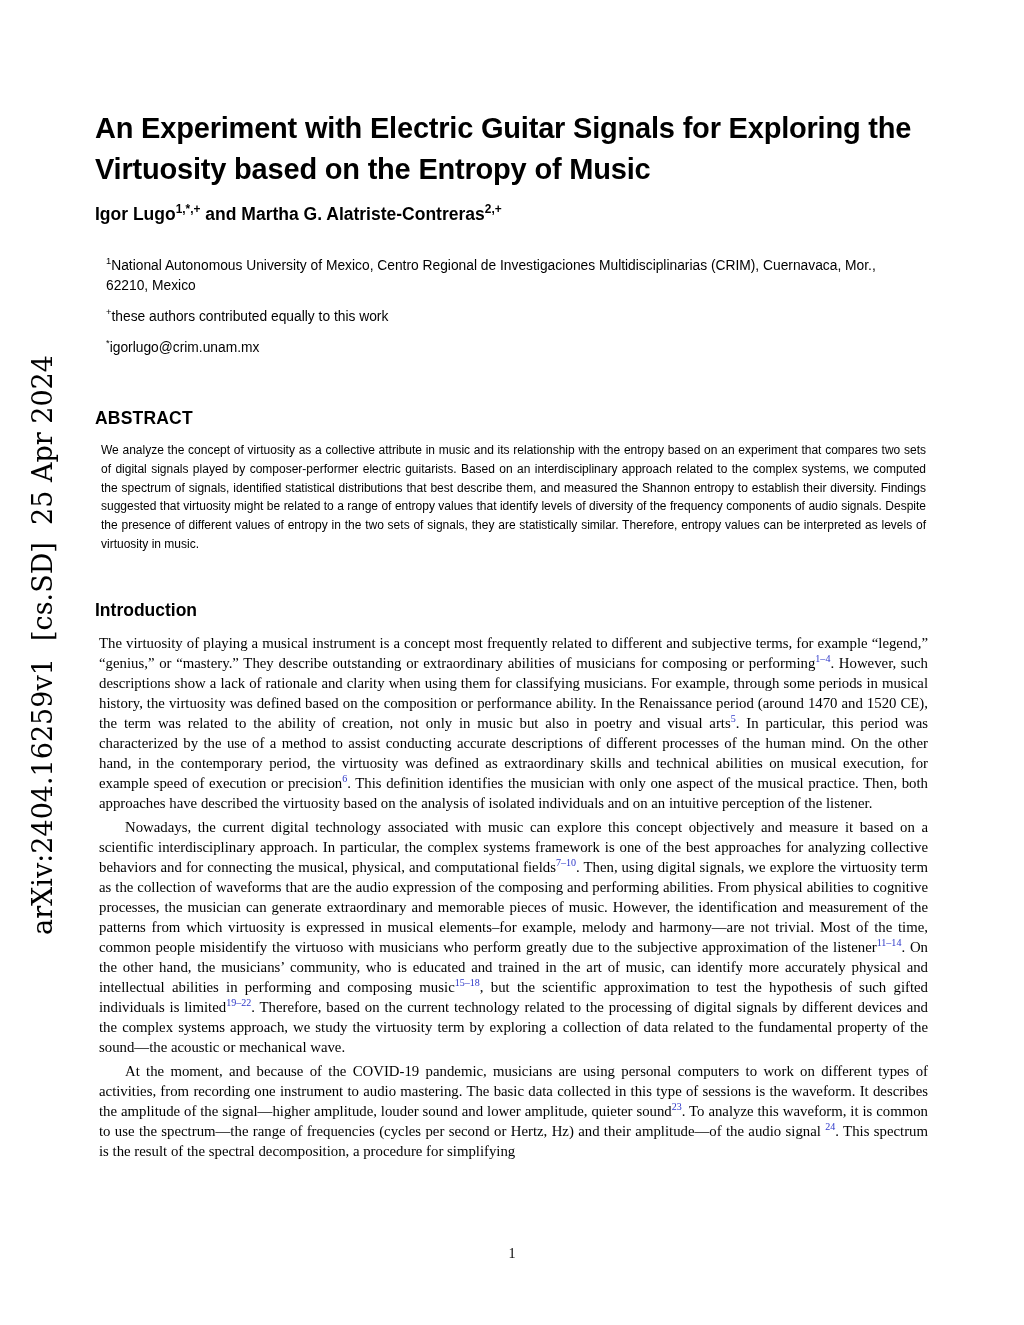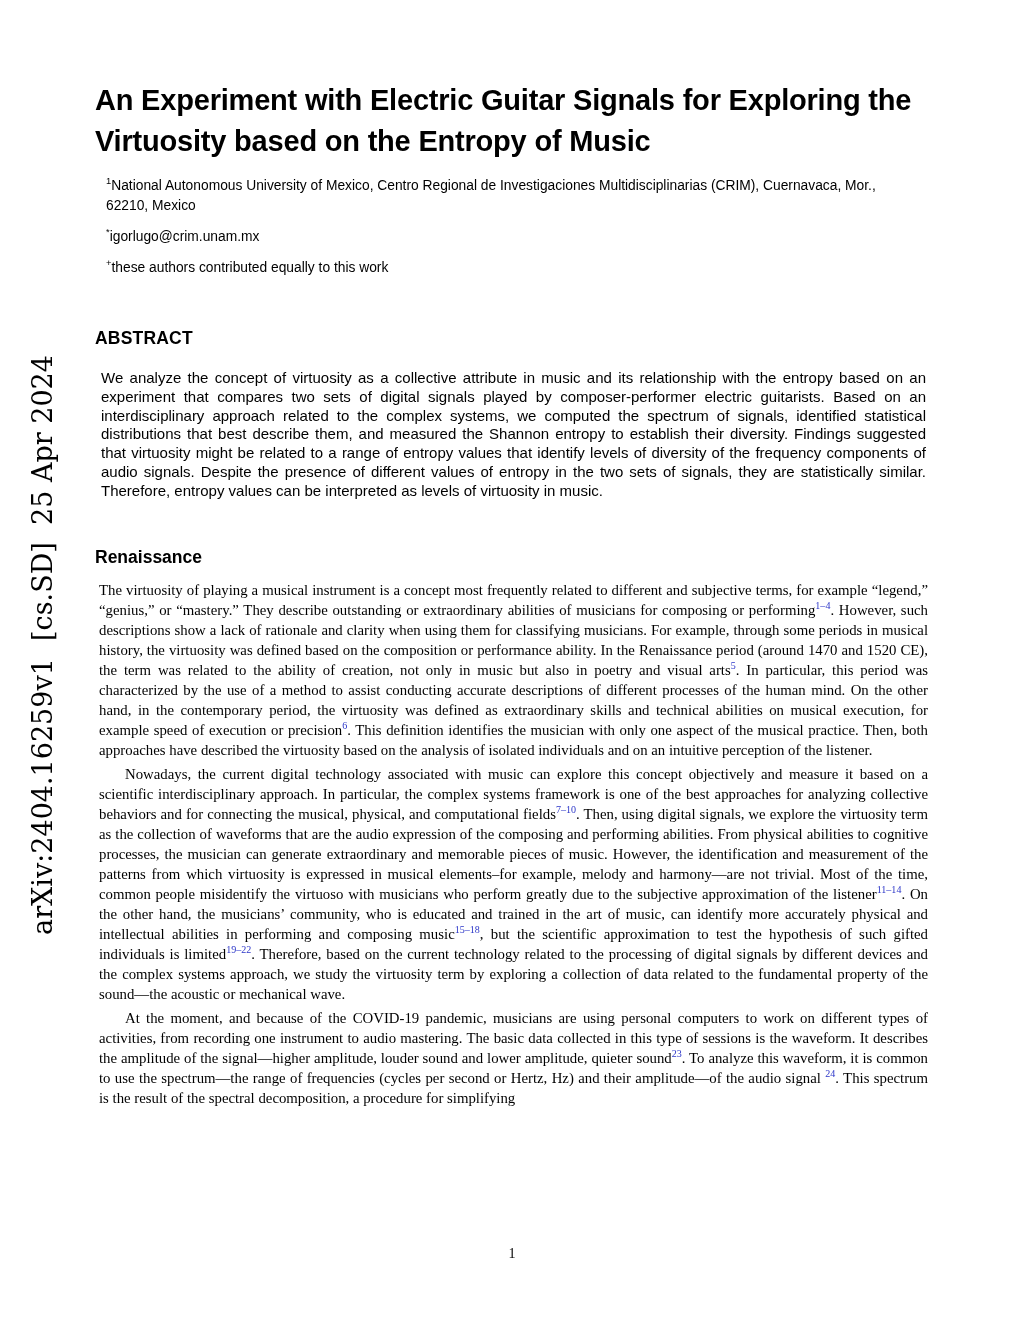--- a/index.html
+++ b/index.html
@@ -25,21 +25,21 @@
     position:absolute;
     left:42px;top:645px;
     transform:translate(-50%,-50%) rotate(-90deg);
     white-space:pre;
     font-family:"DejaVu Serif", serif;
     font-size:27px;
     color:#000;
   }
   .content{
     position:absolute;
-    left:95px;top:80px;
+    left:95px;top:108px;
     width:837px;
   }
   .title{
     font-family:"Liberation Sans", sans-serif;
     font-weight:700;
     font-size:29px;
     line-height:1.43;
     margin:0 0 13px 0;
     letter-spacing:-0.2px;
   }
@@ -57,26 +57,26 @@
   .aff{margin:11px;}
   sup{
     font-size:0.68em;
     line-height:0;
     vertical-align:super;
   }
   .abstract-heading{
     font-family:"Liberation Sans", sans-serif;
     font-weight:700;
     font-size:17.5px;
-    margin:50px 0 20px 0;
+    margin:50px 0 12px 0;
     letter-spacing:0.2px;
   }
   .abstract-text{
     font-family:"Liberation Sans", sans-serif;
-    font-size:15px;
+    font-size:12px;
     line-height:18.8px;
     text-align:justify;
     padding:0 6px 0 6px;
   }
   .section-heading{
     font-family:"Liberation Sans", sans-serif;
     font-weight:700;
     font-size:17.5px;
     margin:46px 0 12px 0;
   }
@@ -102,32 +102,33 @@
 <body>
 
 <div class="page">
 
   <div class="watermark">arXiv:2404.16259v1  [cs.SD]  25 Apr 2024</div>
 
   <main class="content">
 
     <h1 class="title">An Experiment with Electric Guitar Signals for Exploring the Virtuosity based on the Entropy of Music</h1>
 
+    <p class="authors"><span>Igor Lugo</span><sup>1,*,+</sup><span> and Martha G. Alatriste-Contreras</span><sup>2,+</sup></p>
 
     <div class="affiliations">
       <p class="aff"><sup>1</sup><span>National Autonomous University of Mexico, Centro Regional de Investigaciones Multidisciplinarias (CRIM), Cuernavaca, Mor., 62210, Mexico</span></p>
+      <p class="aff"><sup>+</sup><span>these authors contributed equally to this work</span></p>
       <p class="aff"><sup>*</sup><span>igorlugo@crim.unam.mx</span></p>
-      <p class="aff"><sup>+</sup><span>these authors contributed equally to this work</span></p>
     </div>
 
     <h2 class="abstract-heading">ABSTRACT</h2>
 
     <p class="abstract-text">We analyze the concept of virtuosity as a collective attribute in music and its relationship with the entropy based on an experiment that compares two sets of digital signals played by composer-performer electric guitarists. Based on an interdisciplinary approach related to the complex systems, we computed the spectrum of signals, identified statistical distributions that best describe them, and measured the Shannon entropy to establish their diversity. Findings suggested that virtuosity might be related to a range of entropy values that identify levels of diversity of the frequency components of audio signals. Despite the presence of different values of entropy in the two sets of signals, they are statistically similar. Therefore, entropy values can be interpreted as levels of virtuosity in music.</p>
 
-    <h2 class="section-heading">Renaissance</h2>
+    <h2 class="section-heading">Introduction</h2>
 
     <p class="body-par"><span>The virtuosity of playing a musical instrument is a concept most frequently related to different and subjective terms, for example “legend,” “genius,” or “mastery.” They describe outstanding or extraordinary abilities of musicians for composing or performing</span><sup>1–4</sup><span>. However, such descriptions show a lack of rationale and clarity when using them for classifying musicians. For example, through some periods in musical history, the virtuosity was defined based on the composition or performance ability. In the Renaissance period (around 1470 and 1520 CE), the term was related to the ability of creation, not only in music but also in poetry and visual arts</span><sup>5</sup><span>. In particular, this period was characterized by the use of a method to assist conducting accurate descriptions of different processes of the human mind. On the other hand, in the contemporary period, the virtuosity was defined as extraordinary skills and technical abilities on musical execution, for example speed of execution or precision</span><sup>6</sup><span>. This definition identifies the musician with only one aspect of the musical practice. Then, both approaches have described the virtuosity based on the analysis of isolated individuals and on an intuitive perception of the listener.</span></p>
 
     <p class="body-par indent"><span>Nowadays, the current digital technology associated with music can explore this concept objectively and measure it based on a scientific interdisciplinary approach. In particular, the complex systems framework is one of the best approaches for analyzing collective behaviors and for connecting the musical, physical, and computational fields</span><sup>7–10</sup><span>. Then, using digital signals, we explore the virtuosity term as the collection of waveforms that are the audio expression of the composing and performing abilities. From physical abilities to cognitive processes, the musician can generate extraordinary and memorable pieces of music. However, the identification and measurement of the patterns from which virtuosity is expressed in musical elements–for example, melody and harmony—are not trivial. Most of the time, common people misidentify the virtuoso with musicians who perform greatly due to the subjective approximation of the listener</span><sup>11–14</sup><span>. On the other hand, the musicians’ community, who is educated and trained in the art of music, can identify more accurately physical and intellectual abilities in performing and composing music</span><sup>15–18</sup><span>, but the scientific approximation to test the hypothesis of such gifted individuals is limited</span><sup>19–22</sup><span>. Therefore, based on the current technology related to the processing of digital signals by different devices and the complex systems approach, we study the virtuosity term by exploring a collection of data related to the fundamental property of the sound—the acoustic or mechanical wave.</span></p>
 
     <p class="body-par indent"><span>At the moment, and because of the COVID-19 pandemic, musicians are using personal computers to work on different types of activities, from recording one instrument to audio mastering. The basic data collected in this type of sessions is the waveform. It describes the amplitude of the signal—higher amplitude, louder sound and lower amplitude, quieter sound</span><sup>23</sup><span>. To analyze this waveform, it is common to use the spectrum—the range of frequencies (cycles per second or Hertz, Hz) and their amplitude—of the audio signal </span><sup>24</sup><span>. This spectrum is the result of the spectral decomposition, a procedure for simplifying</span></p>
 
   </main>
 
   <div class="page-number">1</div>

